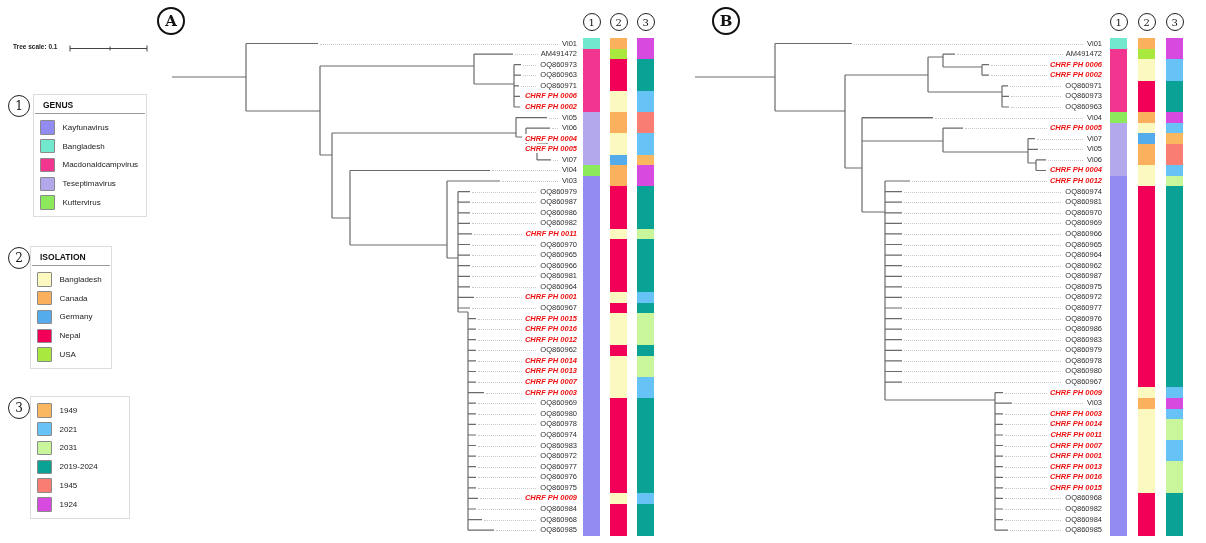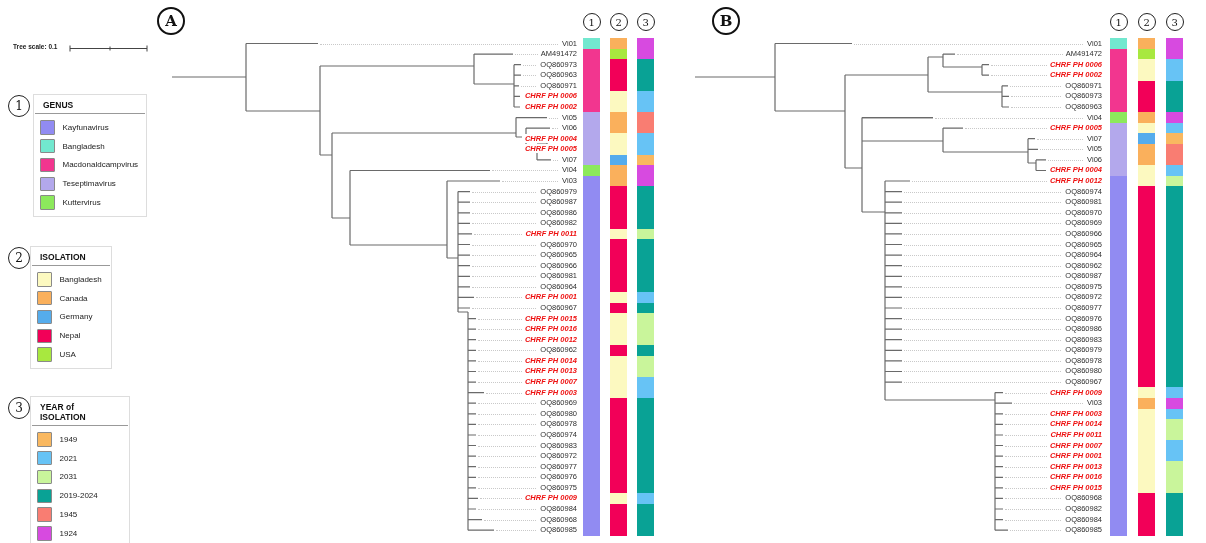--- a/index.html
+++ b/index.html
@@ -566,21 +566,20 @@
             <div class="legend-label">Nepal</div>
           </div>
           <div class="legend-item" style="height: 18.8px;">
             <div class="legend-swatch" style="background: rgb(168, 232, 63);"></div>
             <div class="legend-label">USA</div>
           </div>
         </div>
       </div>
       <div class="circ legend-num" style="left: 8px; top: 397px;">3</div>
       <div class="legend-box" style="left: 30px; top: 396px; width: 98px;">
-        <div class="legend-title">YEAR of ISOLATION</div>
         <div class="legend-items">
           <div class="legend-item" style="height: 18.8px;">
             <div class="legend-swatch" style="background: rgb(249, 184, 96);"></div>
             <div class="legend-label">1949</div>
           </div>
           <div class="legend-item" style="height: 18.8px;">
             <div class="legend-swatch" style="background: rgb(103, 195, 245);"></div>
             <div class="legend-label">2021</div>
           </div>
           <div class="legend-item" style="height: 18.8px;">

